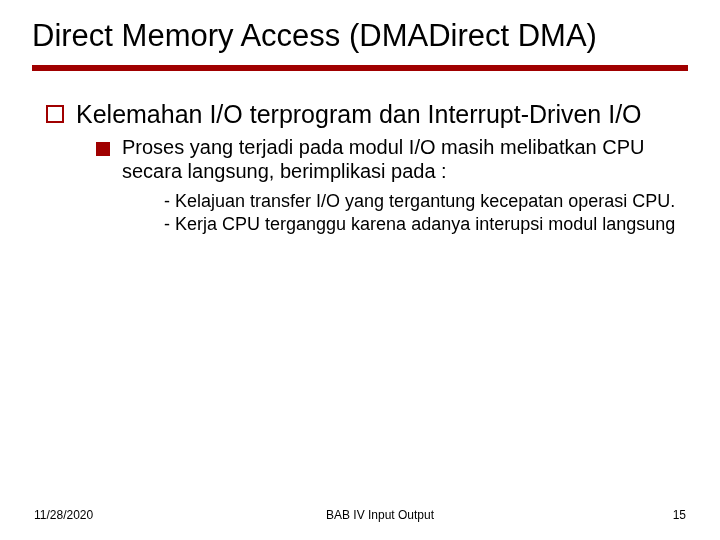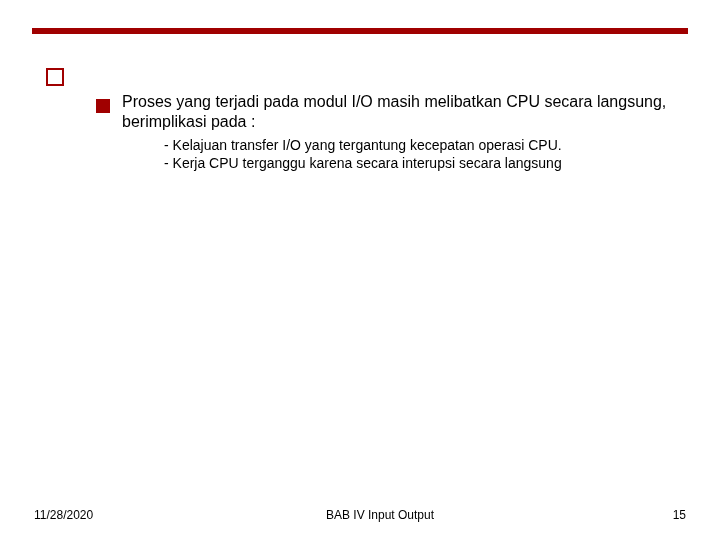--- a/index.html
+++ b/index.html
@@ -5,44 +5,46 @@
   * { margin: 0; padding: 0; box-sizing: border-box; }
   html, body { width: 720px; height: 540px; font-family: Verdana, Geneva, sans-serif; background: #fff; color: #000; }
   .slide { width: 720px; height: 540px; position: relative; padding: 18px 32px 0 32px; }
   .title { font-size: 31px; line-height: 1.18; font-weight: 400; letter-spacing: 0; }
   .rule { height: 6px; background: #a00000; margin-top: 10px; margin-bottom: 28px; }
   .lvl1 { display: flex; margin-left: 14px; margin-bottom: 6px; }
   .bullet-box { width: 18px; height: 18px; border: 2px solid #a00000; flex: 0 0 18px; margin-top: 6px; margin-right: 12px; }
   .lvl1-text { font-size: 25px; line-height: 1.22; }
   .lvl2 { display: flex; margin-left: 64px; margin-top: 6px; margin-bottom: 6px; }
   .bullet-sq { width: 14px; height: 14px; background: #a00000; flex: 0 0 14px; margin-top: 7px; margin-right: 12px; }
-  .lvl2-text { font-size: 16px; line-height: 1.22; }
-  .lvl3 { margin-left: 110px; margin-top: 6px; font-size: 14px; line-height: 1.28; }
+  .lvl2-text { font-size: 20px; line-height: 1.22; }
+  .lvl3 { margin-left: 110px; margin-top: 6px; font-size: 18px; line-height: 1.28; }
   .lvl3 .item { text-indent: -12px; padding-left: 34px; }
   .footer { position: absolute; bottom: 18px; left: 0; width: 720px; display: flex; justify-content: space-between; align-items: flex-end; padding: 0 34px; font-size: 12px; }
   .footer .ctr { position: absolute; left: 0; width: 720px; text-align: center; padding-left: 40px; }
 </style>
 </head>
 <body>
 
 <div class="slide">
+  <div class="title">Direct Memory Access (DMADirect DMA)</div>
   <div class="rule"></div>
 
   <div class="lvl1">
     <div class="bullet-box"></div>
+    <div class="lvl1-text">Kelemahan I/O terprogram dan Interrupt-Driven I/O</div>
   </div>
 
   <div class="lvl2">
     <div class="bullet-sq"></div>
     <div class="lvl2-text">Proses yang terjadi pada modul I/O masih melibatkan CPU secara langsung, berimplikasi pada :</div>
   </div>
 
   <div class="lvl3">
     <div class="item">- Kelajuan transfer I/O yang tergantung kecepatan operasi CPU.</div>
-    <div class="item">- Kerja CPU terganggu karena secara interupsi secara langsung</div>
+    <div class="item">- Kerja CPU terganggu karena adanya interupsi modul langsung</div>
   </div>
 
   <div class="footer">
     <span>11/28/2020</span>
     <span class="ctr">BAB IV   Input Output</span>
     <span>15</span>
   </div>
 </div>
 
 </body></html>

